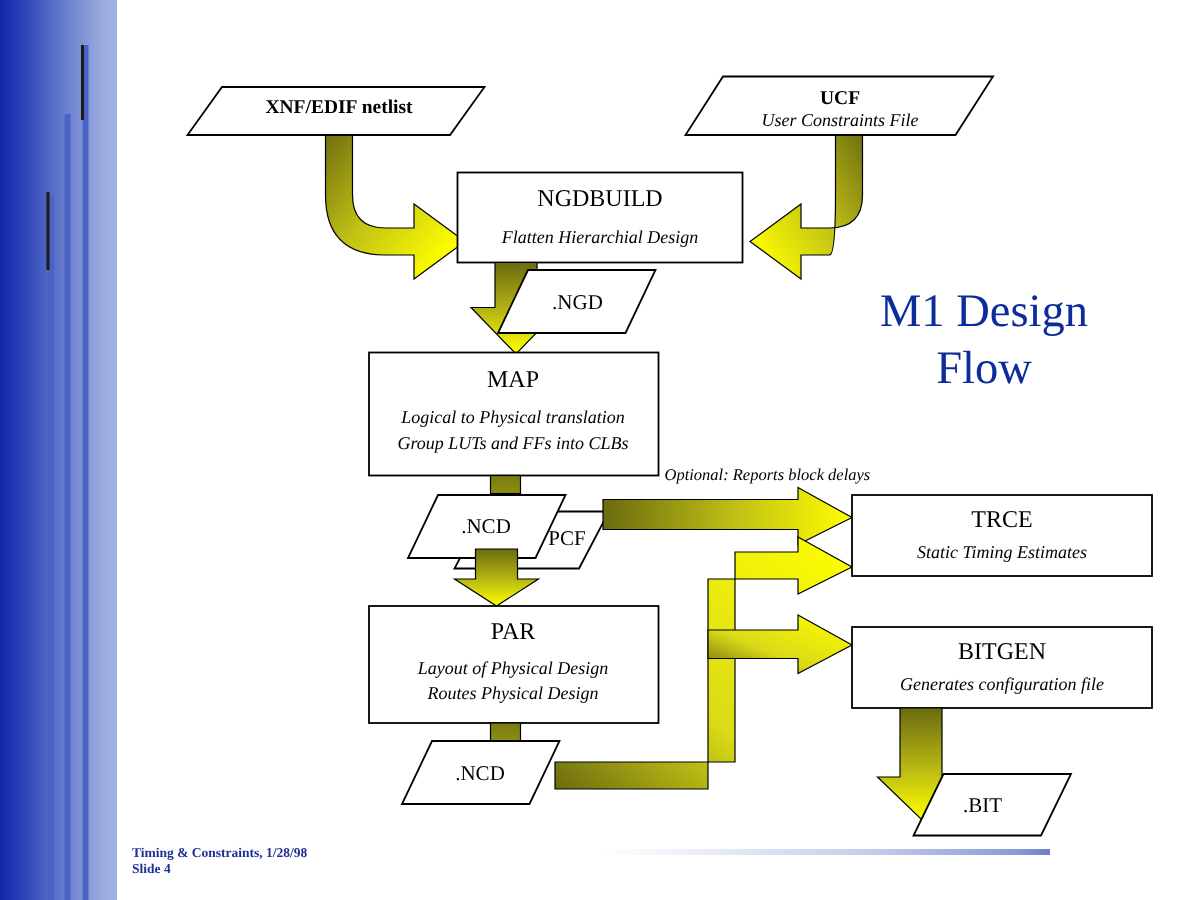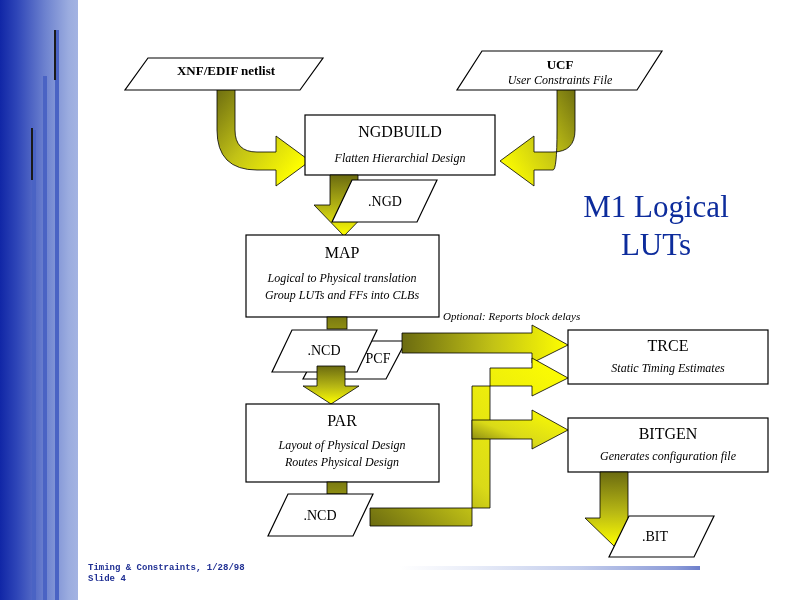--- a/index.html
+++ b/index.html
@@ -28,21 +28,21 @@
   }
   .side-tick {
     position: absolute;
     width: 2px;
     background: #1a1a1a;
   }
   #footer-text {
     position: absolute;
     left: 88px;
     top: 563px;
-    font-family: Liberation Mono, monospace;
+    font-family: Liberation Serif, serif;
     font-size: 9px;
     font-weight: bold;
     color: #1f2f93;
     line-height: 11px;
     letter-spacing: 0px;
   }
   #divider {
     position: absolute;
     left: 400px;
     top: 566px;
@@ -117,22 +117,22 @@
   </div>
 
   <div id="divider"></div>
 
   <div id="footer-text">
     <div>Timing &amp; Constraints, 1/28/98</div>
     <div>Slide 4</div>
   </div>
 
   <div id="title">
-    <div>M1 Logical</div>
-    <div>LUTs</div>
+    <div>M1 Design</div>
+    <div>Flow</div>
   </div>
 
   <svg id="diagram" viewBox="0 0 800 600">
     <defs>
       <linearGradient id="gradDown" x1="0" y1="0" x2="0" y2="1">
         <stop offset="0%" stop-color="#6b6b10"></stop>
         <stop offset="55%" stop-color="#b9b914"></stop>
         <stop offset="100%" stop-color="#ffff00"></stop>
       </linearGradient>
       <linearGradient id="gradRight" x1="0" y1="0" x2="1" y2="0">

